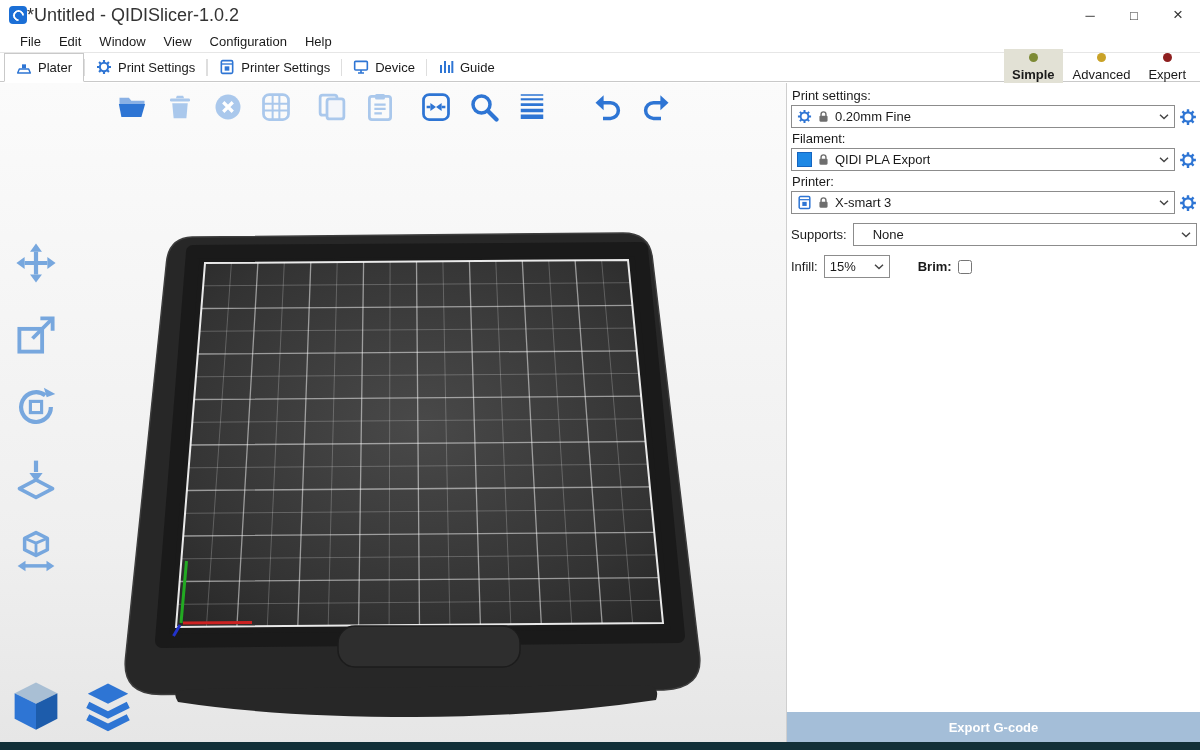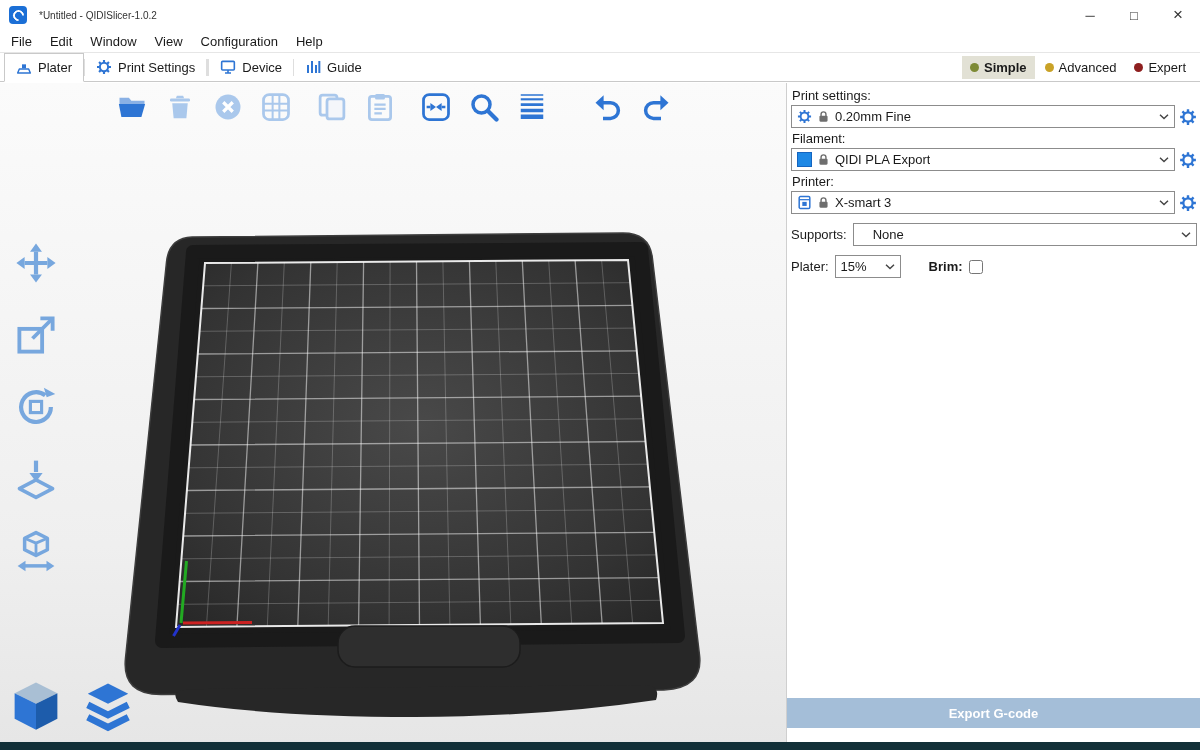--- a/index.html
+++ b/index.html
@@ -3,38 +3,38 @@
 <meta charset="utf-8">
 <style>
   * { margin:0; padding:0; box-sizing:border-box; }
   html,body { width:1200px; height:750px; overflow:hidden; }
   body { font-family:"Liberation Sans", sans-serif; font-size:13px; color:#1a1a1a; background:#fff; position:relative; }
 
   
   .titlebar { height:30px; display:flex; align-items:center; padding-left:9px; background:#fff; }
   .logo { width:18px; height:18px; border-radius:4px; background:#1b6fd6; position:relative; flex:0 0 auto; }
   .logo::after { content:""; position:absolute; inset:3.5px; border:2.5px solid #fff; border-radius:50%; border-bottom-color:transparent; transform:rotate(-45deg); }
-  .title-text { margin-left:12px; color:#333; font-size:10px; }
+  .title-text { margin-left:0; color:#333; font-size:18px; }
   .win-controls { margin-left:auto; display:flex; height:30px; }
   .win-btn { width:44px; height:30px; display:flex; align-items:center; justify-content:center; color:#333; font-size:13px; cursor:default; }
   .win-btn.close { font-size:17px; }
 
   
-  .menubar { height:22px; display:flex; align-items:center; padding:0 2px; background:#fff; }
+  .menubar { height:22px; display:flex; align-items:center; padding:0 11px; background:#fff; }
   .menu-item { padding:2px 9px; cursor:default; }
 
   
   .tabbar { height:30px; display:flex; align-items:stretch; background:#fff; border-top:1px solid #e6e6e6; border-bottom:1px solid #c9c9c9; padding:0 4px; }
   .tab { display:flex; align-items:center; gap:6px; padding:0 11px; cursor:default; }
   .tab svg { width:16px; height:16px; color:#2e75d4; flex:0 0 auto; }
   .tab.selected { border:1px solid #c9c9c9; border-bottom:1px solid #fff; background:#fff; margin-bottom:-1px; }
   .tsep { width:1px; height:17px; background:#dedede; align-self:center; }
   .navy { color:#1c3f9e !important; }
   .modes { margin-left:auto; display:flex; align-items:center; gap:2px; padding-right:2px; }
-  .mode { display:flex; align-items:center; gap:5px; padding:4px 8px; cursor:default; }
+  .mode { display:flex; align-items:center; gap:5px; padding:4px 8px; cursor:default;flex-direction:column; }
   .mode.active { background:#e2e1d5; }
   .mode.active .lbl { font-weight:bold; }
   .dot { width:9px; height:9px; border-radius:50%; background:#999; }
 
   
   .main { position:absolute; left:0; right:0; top:83px; bottom:8px; display:flex; }
   .viewport { width:786px; position:relative; background:linear-gradient(180deg,#fbfbfb 0%,#efefef 70%,#e6e6e6 100%); overflow:hidden; }
   .bed-svg { position:absolute; left:0; top:0; }
 
   .top-toolbar { position:absolute; left:112px; top:5px; display:flex; align-items:center; gap:8px; }
@@ -62,21 +62,21 @@
   .ci { width:15px; height:15px; flex:0 0 auto; }
   .ci.blue { color:#2e75d4; }
   .ci.gray { color:#6e6e6e; width:13px; height:13px; }
   .swatch { width:15px; height:15px; border:1px solid #1565c0; flex:0 0 auto; }
   .gear-btn { width:18px; height:18px; color:#2e75d4; cursor:pointer; flex:0 0 auto; }
   .row { display:flex; align-items:center; margin-top:9px; }
   .row .rlabel { margin-right:6px; }
   .combo.small { flex:none; width:66px; }
   .brim-label { margin-left:28px; margin-right:6px;font-weight:bold; }
   input[type=checkbox] { width:14px; height:14px; margin:0; }
-  .export { position:absolute; left:0; right:0; bottom:14px; height:30px; border:none; color:#fff; font-weight:bold; font-size:13px; font-family:"Liberation Sans",sans-serif; cursor:default; }
+  .export { position:absolute; left:0; right:0; bottom:0; height:30px; border:none; color:#fff; font-weight:bold; font-size:13px; font-family:"Liberation Sans",sans-serif; cursor:default; }
 
   .bottom-strip { position:absolute; left:0; right:0; bottom:0; height:8px; }
 </style>
 </head>
 <body>
 
 <svg width="0" height="0" style="position:absolute" aria-hidden="true">
   <defs>
     <radialGradient id="bedgrad" cx="50%" cy="45%" r="75%">
       <stop offset="0" stop-color="#494949"></stop>
@@ -231,20 +231,26 @@
   </div>
   <div class="tsep"></div>
   <div class="tab">
     <svg>
         <use href="#i-gear"></use>
       </svg>
     <span>Print Settings</span>
   </div>
   <div class="tsep"></div>
   <div class="tsep"></div>
+  <div class="tab">
+    <svg>
+        <use href="#i-printer"></use>
+      </svg>
+    <span>Printer Settings</span>
+  </div>
   <div class="tsep"></div>
   <div class="tab">
     <svg>
         <use href="#i-device"></use>
       </svg>
     <span>Device</span>
   </div>
   <div class="tsep"></div>
   <div class="tab">
     <svg>
@@ -460,21 +466,21 @@
       <span class="rlabel">Supports:</span>
       <div class="combo">
         <span class="ctext" style="margin-left:14px">None</span>
         <svg class="chev">
             <use href="#i-chev"></use>
           </svg>
       </div>
     </div>
 
     <div class="row">
-      <span class="rlabel">Plater:</span>
+      <span class="rlabel">Infill:</span>
       <div class="combo small">
         <span class="ctext">15%</span>
         <svg class="chev">
             <use href="#i-chev"></use>
           </svg>
       </div>
       <span class="brim-label">Brim:</span>
       <input type="checkbox" style="">
     </div>
 

